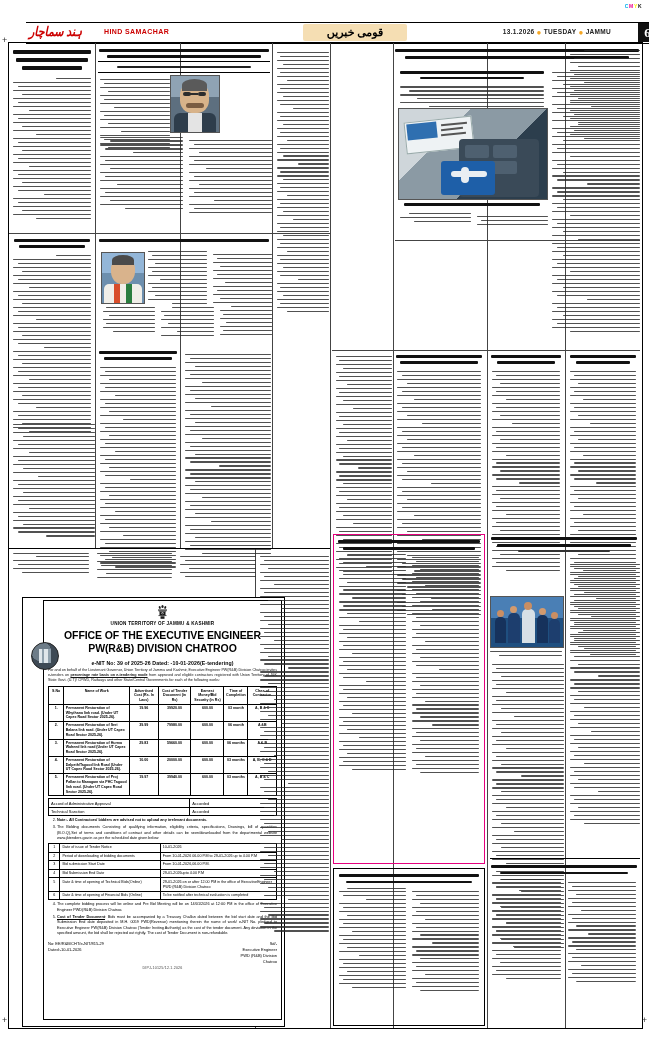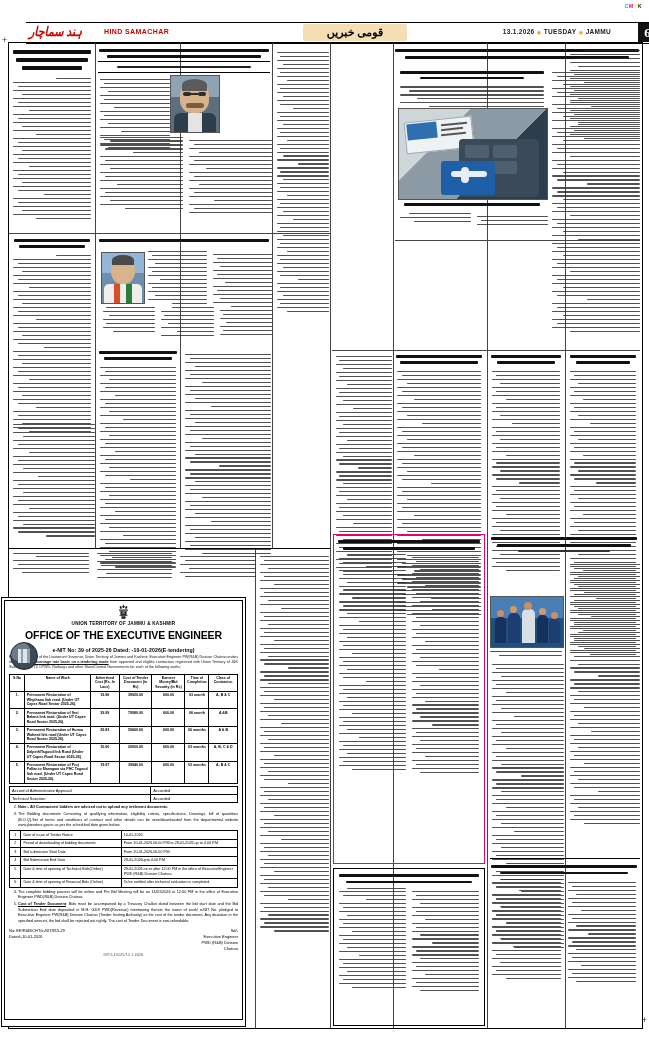--- a/index.html
+++ b/index.html
@@ -1031,39 +1031,40 @@
       <div class="ul s1"></div>
       <div class="ul s3"></div>
     <div class="ul s1"></div>
       <div class="ul s5"></div>
     <div class="ul s1"></div>
       <div class="ul s2"></div>
       <div class="ul s1"></div>
       <div class="ul s3"></div>
   </div>
 
-  <div class="tender" style="left:1px;top:597px;width:243px;height:428px;">
+  <div class="tender" style="left:22px;top:597px;width:243px;height:428px;padding-left:18px;">
     <div class="inner">
       <svg class="t-emblem" viewBox="0 0 26 32">
         <g fill="#1a1a1a">
           <ellipse cx="13" cy="5" rx="2.2" ry="3"></ellipse>
           <ellipse cx="7.5" cy="7" rx="2" ry="2.8" transform="rotate(-22 7.5 7)"></ellipse>
           <ellipse cx="18.5" cy="7" rx="2" ry="2.8" transform="rotate(22 18.5 7)"></ellipse>
           <rect x="4" y="11" width="18" height="2.2"></rect>
           <rect x="5.5" y="13.6" width="15" height="1.6"></rect>
           <rect x="7" y="15.6" width="12" height="6.5"></rect>
           <rect x="5" y="22.5" width="16" height="1.6"></rect>
           <rect x="9" y="24.6" width="8" height="5"></rect>
           <circle cx="13" cy="18.5" r="2.1" fill="#fff"></circle>
           <circle cx="13" cy="18.5" r="1.2"></circle>
         </g>
       </svg>
       <div class="t-ut">UNION TERRITORY OF JAMMU &amp; KASHMIR</div>
       <div class="t-office">
         <div>OFFICE OF THE EXECUTIVE ENGINEER</div>
+        <div>PW(R&amp;B) DIVISION CHATROO</div>
       </div>
       <div class="t-logo"></div>
       <div class="t-nit">e-NIT No: 39 of 2025-26 Dated: -10-01-2026(E-tendering)</div>
       <div class="t-para">
         <span>For and on behalf of the Lieutenant Governor, Union Territory of Jammu and Kashmir, Executive Engineer PW(R&amp;B) Division Chatroo invites e-tenders on </span><b><u>percentage rate basis on e-tendering mode</u></b><span> from approved and eligible contractors registered with Union Territory of J&amp;K State Govt. (U.T)/ CPWD, Railways and other State/Central Governments for each of the following works:</span>
       </div>
 
       <table class="tt">
         <colgroup>
             <col style="width:7%">

